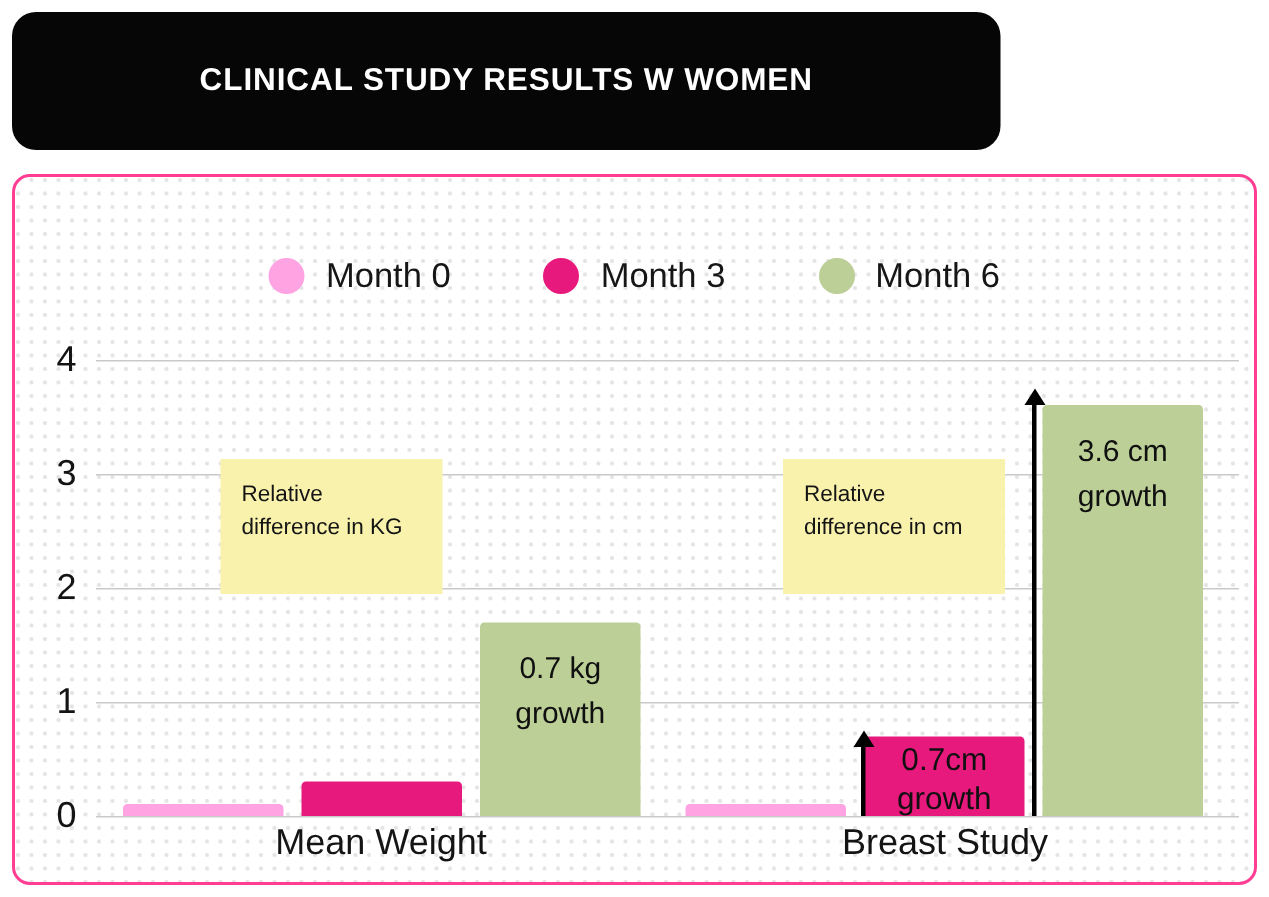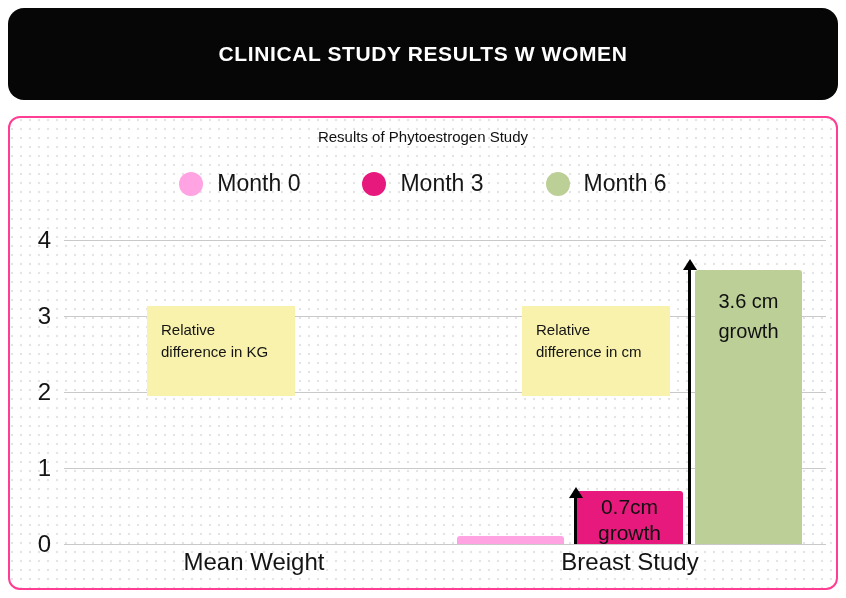--- a/index.html
+++ b/index.html
@@ -6,21 +6,21 @@
   html, body { width: 846px; height: 598px; }
   body {
     font-family: "Liberation Sans", sans-serif;
     background: #ffffff;
     color: #111111;
   }
   .page { position: relative; width: 846px; height: 598px; background: #ffffff; overflow: hidden; }
 
   
   .header {
-    position: absolute; left: 8px; top: 8px; width: 830px; height: 92px;
+    position: absolute; left: 8px; top: 8px; width: 659px; height: 92px;
     background: #060606; border-radius: 16px;
     display: flex; align-items: center; justify-content: center;
   }
   .header h1 {
     color: #ffffff; font-size: 21px; font-weight: 700; letter-spacing: 0.6px;
   }
 
   
   .chart-card {
     position: absolute; left: 8px; top: 116px; width: 830px; height: 474px;
@@ -85,21 +85,20 @@
 </head>
 <body>
 
 <div class="page">
 
   <header class="header">
     <h1>CLINICAL STUDY RESULTS W WOMEN</h1>
   </header>
 
   <section class="chart-card" id="chart-card" style="border-color: rgb(255, 61, 146);">
-    <div class="chart-title">Results of Phytoestrogen Study</div>
     <div class="legend" id="legend">
         <div class="legend-item">
           <span class="legend-swatch" style="background: rgb(255, 163, 227);"></span>
           <span class="legend-label">Month 0</span>
         </div>
         <div class="legend-item">
           <span class="legend-swatch" style="background: rgb(232, 25, 125);"></span>
           <span class="legend-label">Month 3</span>
         </div>
         <div class="legend-item">
@@ -111,20 +110,27 @@
         <div class="gridline" style="top: 0%; background: rgb(201, 201, 201);"></div>
         <div class="ytick" style="top: 0%;">4</div>
         <div class="gridline" style="top: 25%; background: rgb(201, 201, 201);"></div>
         <div class="ytick" style="top: 25%;">3</div>
         <div class="gridline" style="top: 50%; background: rgb(201, 201, 201);"></div>
         <div class="ytick" style="top: 50%;">2</div>
         <div class="gridline" style="top: 75%; background: rgb(201, 201, 201);"></div>
         <div class="ytick" style="top: 75%;">1</div>
         <div class="gridline" style="top: 100%; background: rgb(201, 201, 201);"></div>
         <div class="ytick" style="top: 100%;">0</div>
+        <div class="bar-group" style="left: 18px;">
+          <div class="bar" style="height: 2.5%; background: rgb(255, 163, 227);"></div>
+          <div class="bar" style="height: 7.5%; background: rgb(232, 25, 125);"></div>
+          <div class="bar" style="height: 42.5%; background: rgb(188, 207, 151);">
+            <div class="bar-label">0.7 kg growth</div>
+          </div>
+        </div>
         <div class="bar-group" style="left: 393px;">
           <div class="bar" style="height: 2.5%; background: rgb(255, 163, 227);"></div>
           <div class="bar" style="height: 17.5%; background: rgb(232, 25, 125);">
             <div class="bar-label bar-label-small">0.7cm growth</div>
           </div>
           <div class="bar" style="height: 90%; background: rgb(188, 207, 151);">
             <div class="bar-label">3.6 cm growth</div>
           </div>
         </div>
         <div class="note" style="left: 458px; top: 66px; background: rgb(249, 242, 173);">Relative difference in cm</div>

